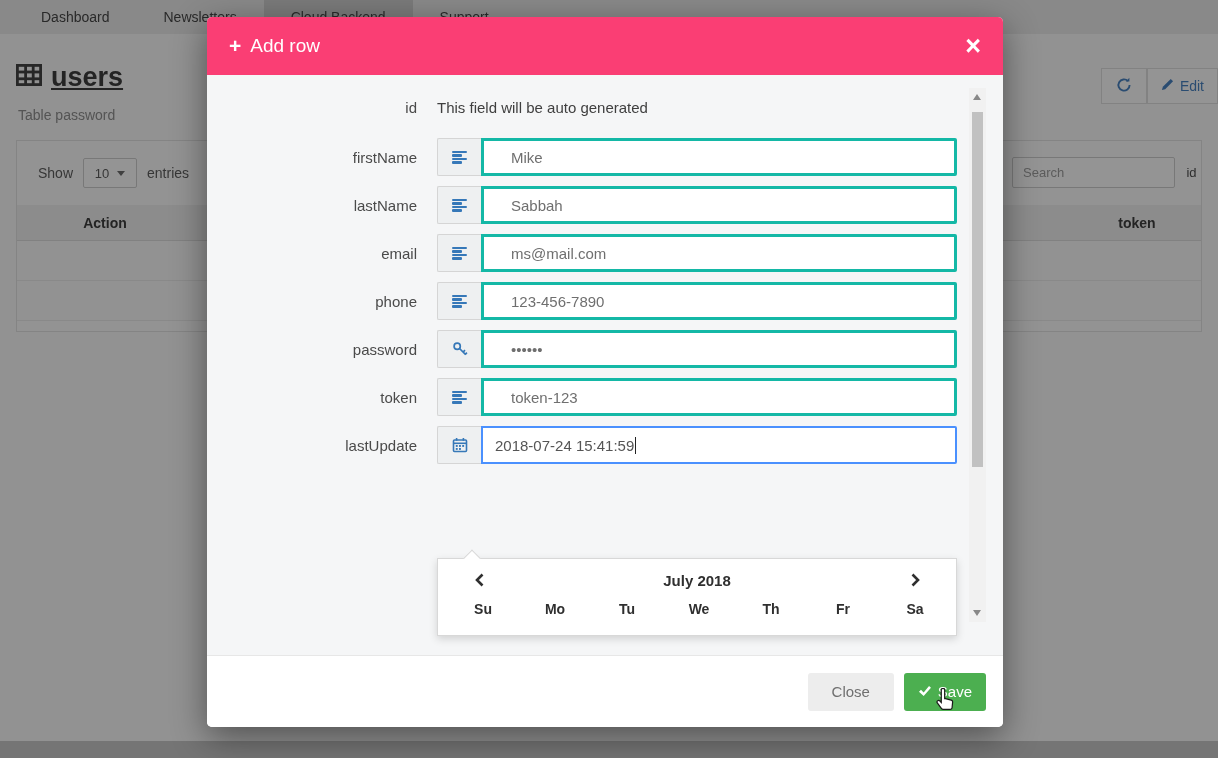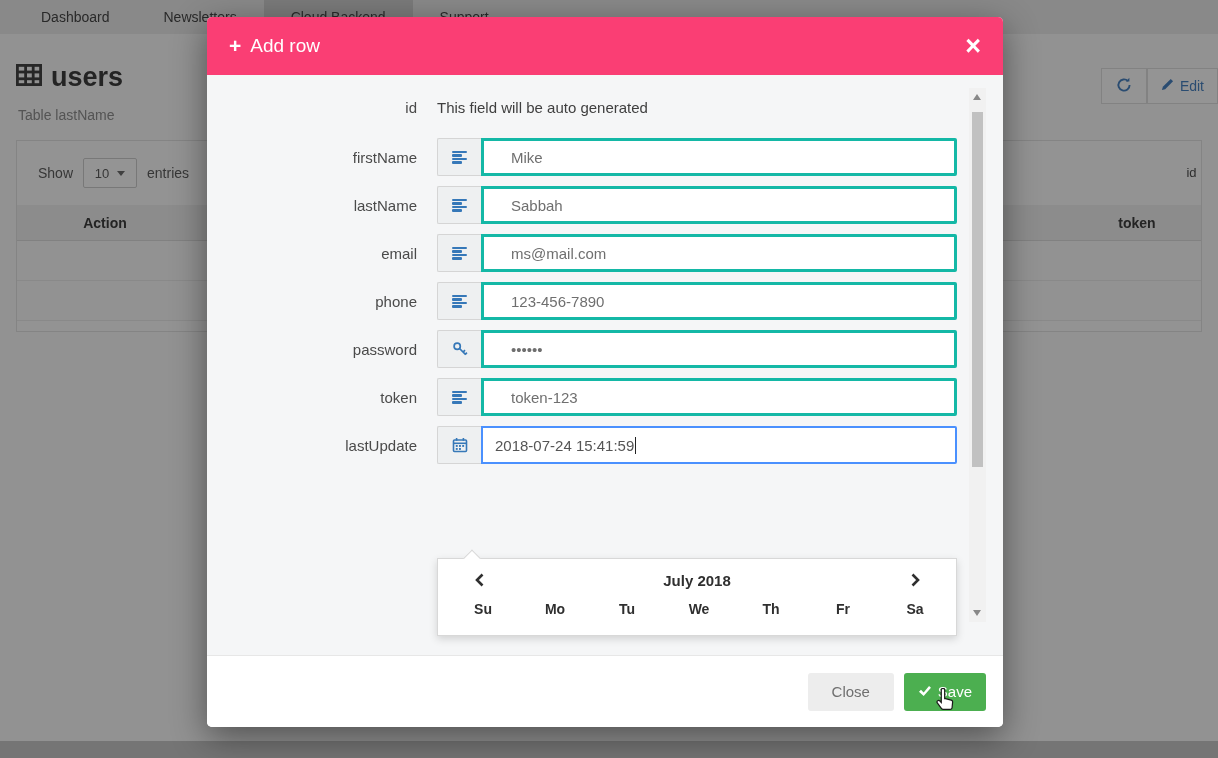--- a/index.html
+++ b/index.html
@@ -11,21 +11,21 @@
   }
 
   
   .page { position:absolute; inset:0; background:#fbfbfb; }
   .navbar { position:absolute; top:0; left:0; right:0; height:34px; background:#ececec;
             display:flex; align-items:center; padding-left:14px; color:#3c3c3c; font-size:14px; }
   .nav-tab { height:34px; padding:0 27px; display:flex; align-items:center; cursor:pointer; }
   .nav-tab.active { background:#d0d0d0; }
 
   .heading { position:absolute; left:16px; top:62px; display:flex; align-items:center; gap:9px;
-             color:#333; font-size:27px; font-weight:bold; }
+             color:#333; font-size:27px; font-weight:bold;text-decoration:underline; }
   .subtitle { position:absolute; left:18px; top:107px; color:#8a8a8a; font-size:14px; }
 
   .bg-toolbar { position:absolute; top:68px; right:0px; height:36px; display:flex; }
   .tb-btn { height:36px; display:flex; align-items:center; justify-content:center; gap:6px;
             background:#fff; border:1px solid #dfdfdf; color:#3f7cbf; font-size:14px; cursor:pointer; }
   .tb-btn.refresh { width:46px; }
   .tb-btn.edit { padding:0 13px; min-width:70px; }
 
   .card { position:absolute; left:16px; right:16px; top:140px; height:192px;
           background:#fdfdfd; border:1px solid #e2e2e2; }
@@ -130,21 +130,21 @@
         <rect x="1.4" y="1.4" width="23.2" height="19.2"></rect>
         <line x1="1" y1="8" x2="25" y2="8"></line>
             <line x1="1" y1="14.8" x2="25" y2="14.8"></line>
         <line x1="9.6" y1="1" x2="9.6" y2="21"></line>
             <line x1="17.2" y1="1" x2="17.2" y2="21"></line>
       </g>
         </svg>
     </span>
     <span>users</span>
   </div>
-  <div class="subtitle">Table lastName</div>
+  <div class="subtitle">Table password</div>
 
   <div class="bg-toolbar">
     <div class="tb-btn refresh">
       <span>
         <svg width="16" height="16" viewBox="0 0 16 16">
           <path d="M13.6 8a5.6 5.6 0 1 1-1.6-3.9" fill="none" stroke="#3f7cbf" stroke-width="1.9"></path>
           <path d="M13.4 0.8v3.6H9.8z" fill="#3f7cbf"></path>
         </svg>
       </span>
     </div>
@@ -162,20 +162,21 @@
 
   <div class="show-row">
     <span>Show</span>
     <span class="page-select">
       <span>10</span>
       <span class="caret-down"></span>
     </span>
     <span>entries</span>
   </div>
 
+  <input class="search-input" placeholder="Search" style="">
   <div class="col-filter">id</div>
 
   <div class="thead">
     <span class="th action">Action</span>
     <span class="th id">id</span>
     <span class="th token">token</span>
   </div>
   <div class="trow r1"></div>
   <div class="trow r2"></div>
 

